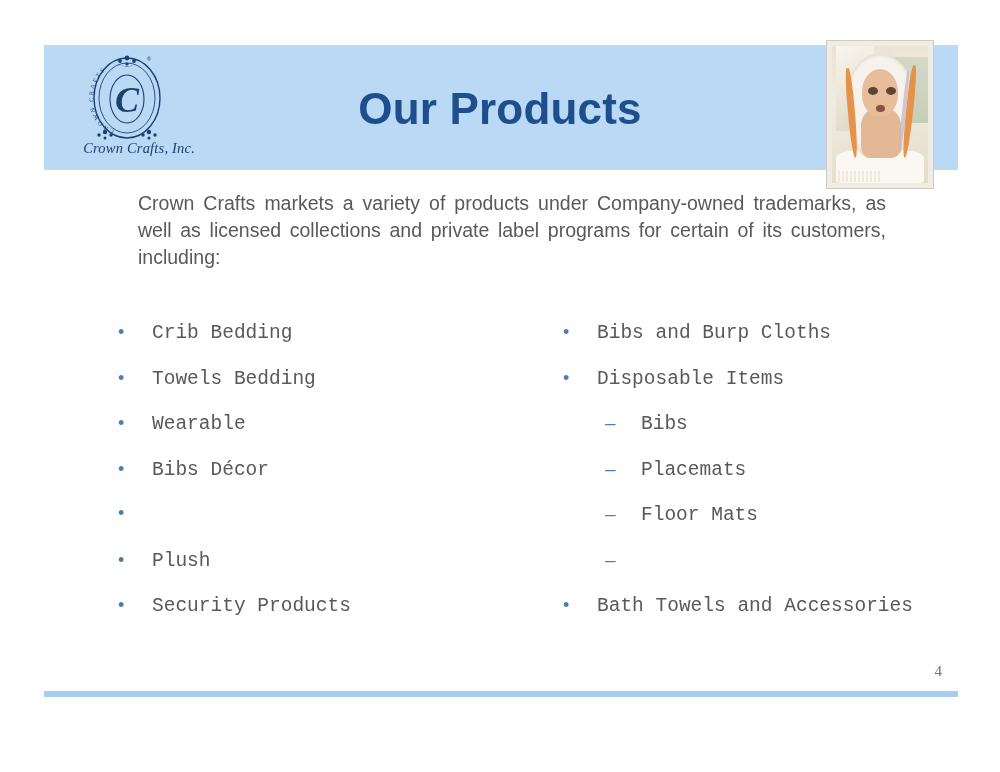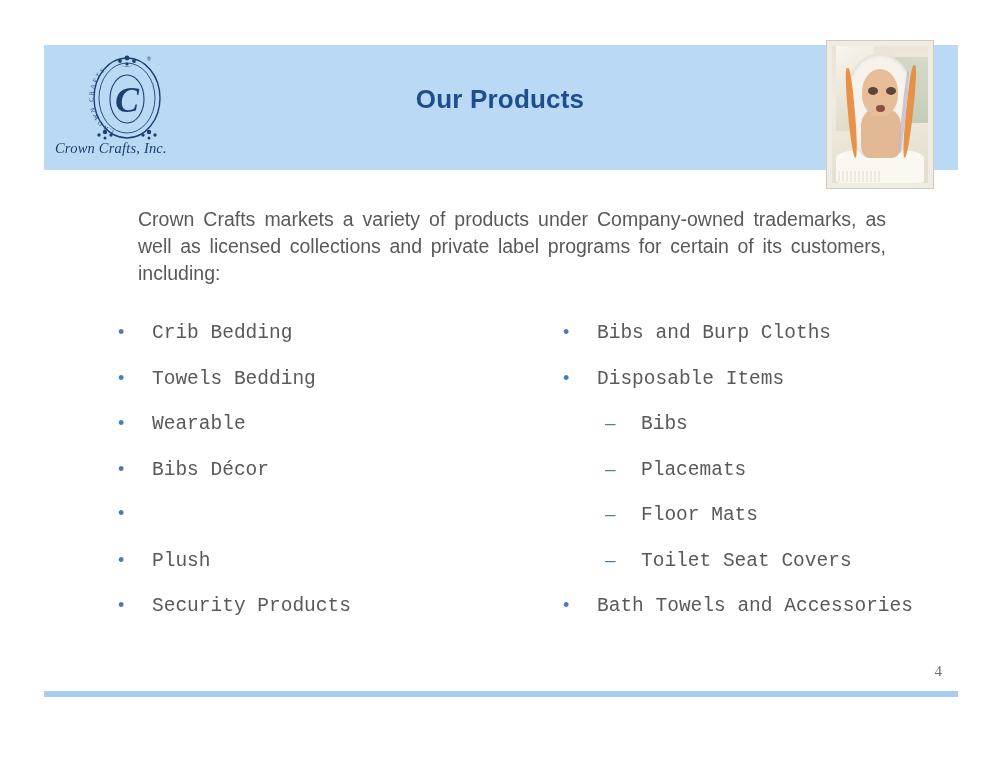--- a/index.html
+++ b/index.html
@@ -45,39 +45,39 @@
     left: 30px;
     top: 0px;
     width: 84px;
     height: 92px;
   }
   #logo-wordmark {
     position: absolute;
     left: 0px;
     top: 88px;
     width: 140px;
-    text-align: left;
+    text-align: right;
     font-family: "Liberation Serif", serif;
     font-style: italic;
     font-size: 14.5px;
     color: #1d3f72;
     letter-spacing: 0.2px;
     white-space: nowrap;
   }
 
   
   #slide-title {
     position: absolute;
     left: 200px;
     top: 84px;
     width: 600px;
     text-align: center;
     font-family: "Liberation Sans", sans-serif;
     font-weight: bold;
-    font-size: 26px;
+    font-size: 44px;
     color: #1f4e8c;
     letter-spacing: 0.2px;
   }
 
   
   #header-photo {
     position: absolute;
     left: 827px;
     top: 41px;
     width: 106px;
@@ -208,21 +208,21 @@
     bottom: 1%;
     width: 46%;
     height: 8%;
     background: repeating-linear-gradient(90deg,#efe9dd 0 2px,#fbf8f2 2px 4px);
   }
 
   
   #intro-paragraph {
     position: absolute;
     left: 138px;
-    top: 206px;
+    top: 190px;
     width: 748px;
     font-family: "Liberation Sans", sans-serif;
     font-size: 19.5px;
     line-height: 27px;
     color: #58595b;
     text-align: justify;
   }
   #intro-paragraph.last-left::after {
     content: "";
     display: inline-block;
@@ -399,21 +399,20 @@
         <div class="bullet-row sub">
           <span class="marker">–</span>
           <span class="bullet-text">Placemats</span>
         </div>
         <div class="bullet-row sub">
           <span class="marker">–</span>
           <span class="bullet-text">Floor Mats</span>
         </div>
         <div class="bullet-row sub">
           <span class="marker">–</span>
-          <span class="bullet-text">Toilet Seat Covers</span>
         </div>
         <div class="bullet-row">
           <span class="marker">•</span>
           <span class="bullet-text">Bath Towels and Accessories</span>
         </div>
       </div>
   </div>
 
   <div id="page-number">4</div>
   <div id="footer-bar"></div>

